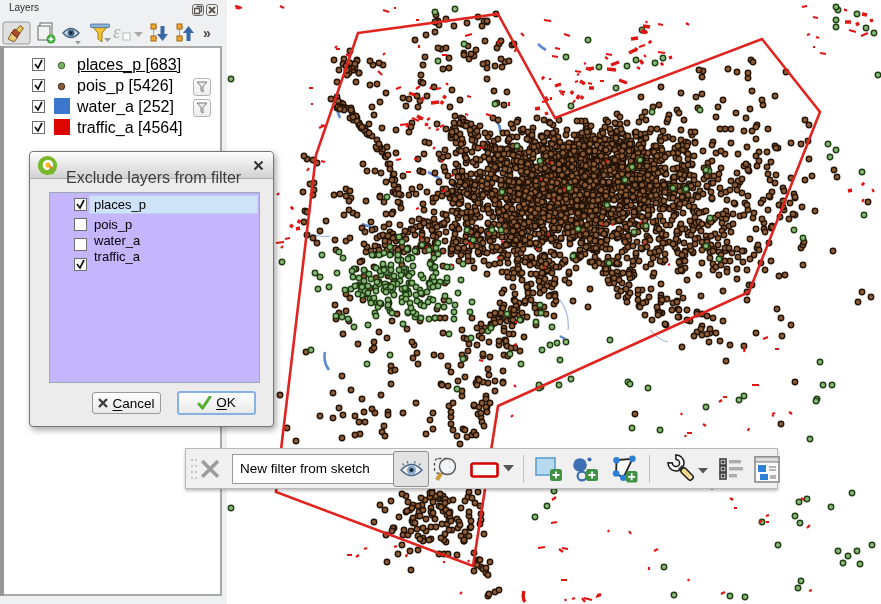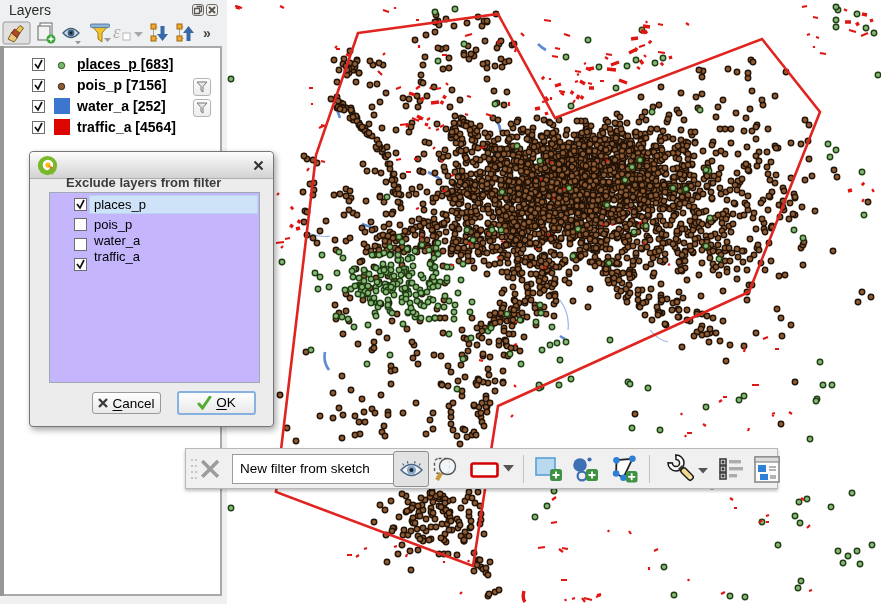--- a/index.html
+++ b/index.html
@@ -10,36 +10,36 @@
 .b{fill:#8e5c35;stroke:#241307;stroke-width:1.4}
 .g{fill:#87b977;stroke:#213f14;stroke-width:1.4}
 .t{stroke:#e01613;fill:none;stroke-width:2.2}
 .t2{stroke:#e01613;fill:none;stroke-width:3.4}
 .w{stroke:#5e8ad4;fill:none;stroke-width:2.6}
 .w2{stroke:#9ab7e4;fill:none;stroke-width:1.2}
 
 #dock{left:0;top:0;width:227px;height:604px;background:#eff0f1}
 #dockline{left:222px;top:0;width:5px;height:604px;background:#f0f0f0;
  border-left:1px solid #aeaeae;border-right:1px solid #aeaeae}
-#ltitle{left:9px;top:2px;font-size:14px;color:#2b2b2b}
+#ltitle{left:9px;top:2px;font-size:10px;color:#2b2b2b}
 .winbtn{top:4px;width:12px;height:12px;border:1px solid #6e6a66;border-radius:3px;background:#f2f1f0;display:flex;align-items:center;justify-content:center}
 #llist{left:2px;top:46px;width:220px;height:550px;background:#fff;
  border:2px solid #a9a9a9}
 #lstrip{left:0;top:46px;width:4px;height:550px;background:#979797}
 .cb{position:absolute;width:13px;height:13px;background:#fff;border:1px solid #6e6e6e}
-.lrow{position:absolute;left:77px;font-size:14px;font-weight:bold;color:#000}
+.lrow{position:absolute;left:77px;font-size:16px;font-weight:normal;color:#000}
 .fbtn{position:absolute;left:193px;width:18px;height:18px;border:1px solid #b4b4b4;
  border-radius:3px;background:linear-gradient(#fdfdfd,#ececec)}
 
 #dlg{left:29px;top:151px;width:245px;height:276px;background:#ececec;
  border:1px solid #767676;border-radius:4px;box-shadow:2px 3px 6px rgba(0,0,0,.35)}
 #dlgtitle{position:absolute;left:0;top:0;width:100%;height:27px;
  background:linear-gradient(#fdfdfd,#d2d2d2);border-bottom:1px solid #b0b0b0;
  border-radius:4px 4px 0 0}
-#dlgtitle span{position:absolute;left:36px;top:23px;font-size:13px;font-weight:bold;color:#3c3c3c}
+#dlgtitle span{position:absolute;left:36px;top:17px;font-size:16px;font-weight:normal;color:#3c3c3c}
 #dlist{position:absolute;left:19px;top:40px;width:211px;height:191px;background:#c4b5fd;
  border:1px solid #9daab4}
 .drow{position:absolute;left:44px;font-size:13px;color:#000}
 .dbtn{position:absolute;font-size:13.5px;color:#000;border:1px solid #9a9a9a;border-radius:3px;
  background:linear-gradient(#fefefe,#e9e9e9);display:flex;align-items:center;
  justify-content:center;white-space:nowrap}
 
 #tbar{left:185px;top:448px;width:593px;height:41px;background:#f0f0f1;
  border:1px solid #b8b8b8;box-shadow:0 2px 3px rgba(0,0,0,.25)}
 #tedit{position:absolute;left:46px;top:5px;width:171px;height:30px;background:#fff;
@@ -3961,21 +3961,21 @@
     </svg>
  <div class="abs lrow" style="top:56px;text-decoration:underline">places_p [683]</div>
  <div class="abs cb" style="left:32px;top:79px">
       <svg width="11" height="11" viewBox="0 0 11 11">
         <path d="M2 5l3 4 4-8" stroke="#111" stroke-width="1.7" fill="none"></path>
       </svg>
     </div>
  <svg class="abs" style="left:56px;top:81px" width="11" height="11">
       <circle cx="5.5" cy="5.5" r="3.2" fill="#8d5c35" stroke="#36220f"></circle>
     </svg>
- <div class="abs lrow" style="top:77px">pois_p [7156]</div>
+ <div class="abs lrow" style="top:77px">pois_p [5426]</div>
  <div class="abs fbtn" style="top:78px">
       <svg width="16" height="16" viewBox="0 0 16 16">
         <path d="M3 3h10l-4 4.5V13l-2-1.5V7.5z" fill="#e8e8e8" stroke="#787878"></path>
       </svg>
     </div>
  <div class="abs cb" style="left:32px;top:100px">
       <svg width="11" height="11" viewBox="0 0 11 11">
         <path d="M2 5l3 4 4-8" stroke="#111" stroke-width="1.7" fill="none"></path>
       </svg>
     </div>

